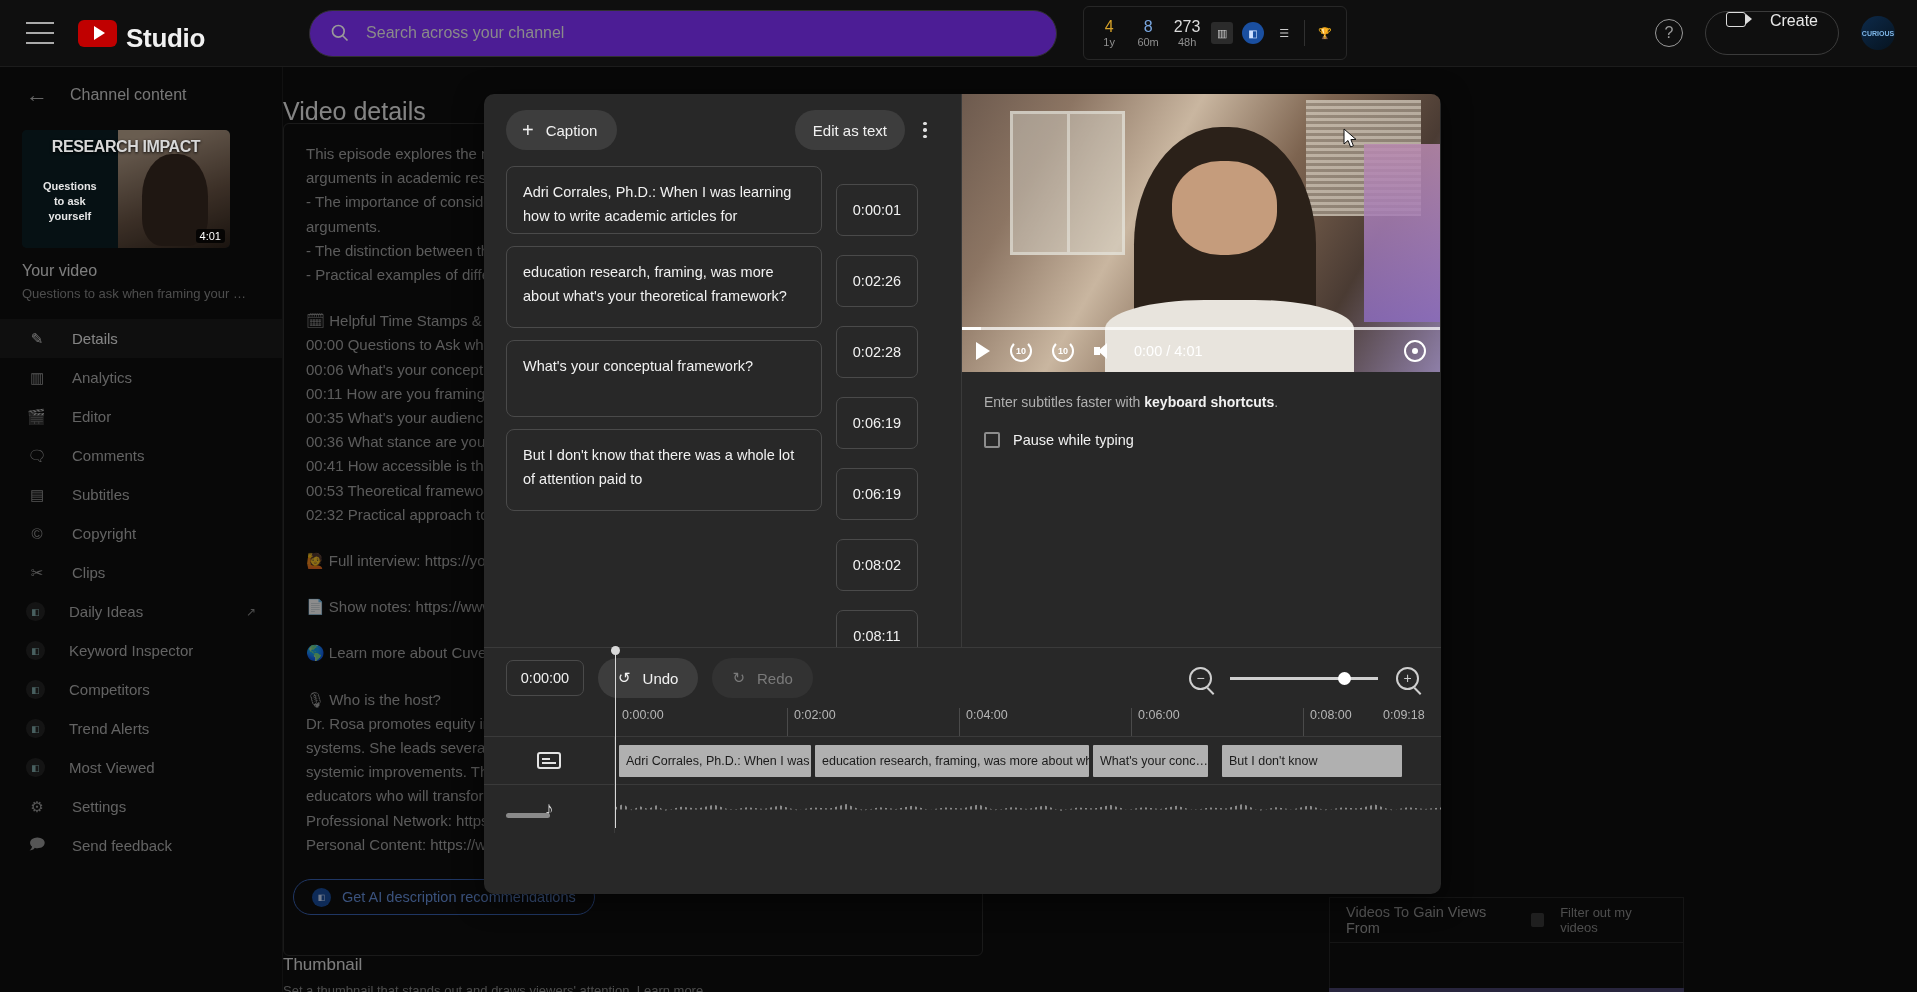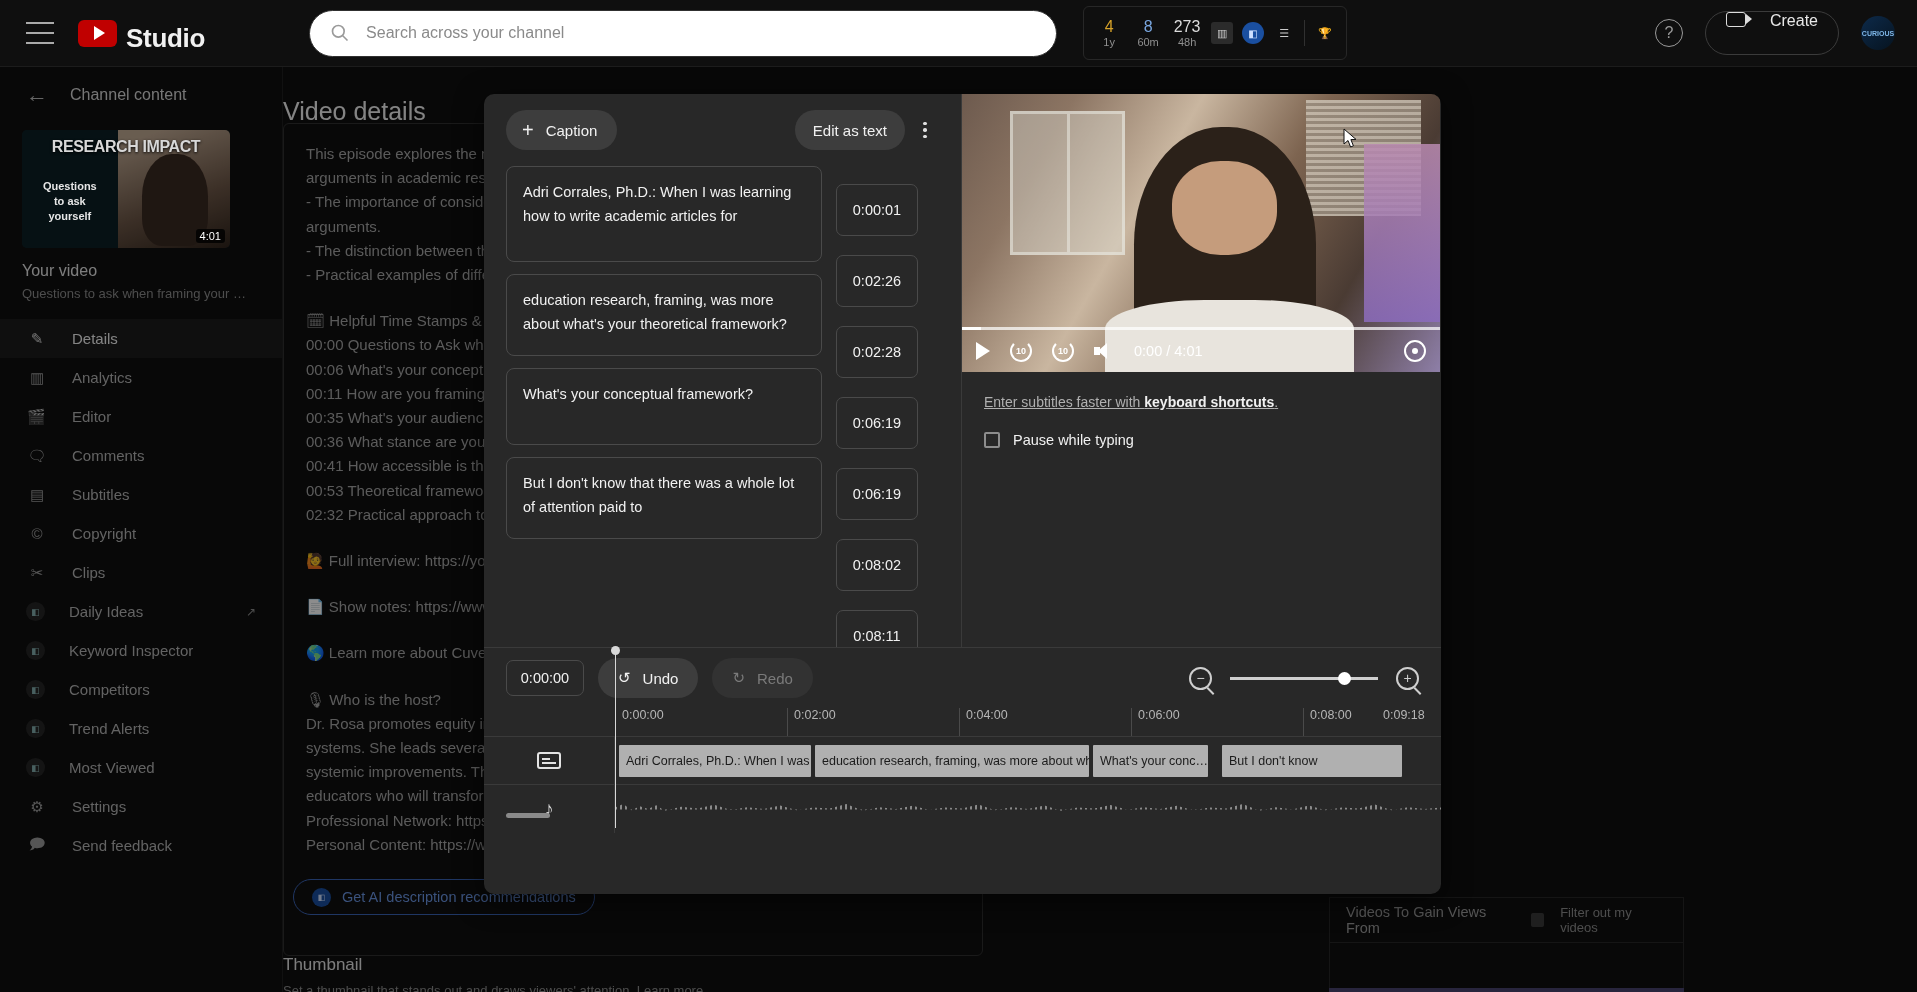--- a/index.html
+++ b/index.html
@@ -18,21 +18,21 @@
     background: #0f0f0f; display: flex; align-items: center;
     border-bottom: 1px solid #1c1c1c;
   }
   .hamburger { width: 28px; height: 22px; margin-left: 26px; display:flex; flex-direction:column; justify-content:space-between; cursor:pointer; }
   .hamburger span { display:block; height:2px; background:#aaa; width:100%; }
   .brand { display:flex; align-items:center; gap:9px; margin-left: 24px; }
   .yt-logo { width: 39px; height: 27px; background:#c00000; border-radius: 6px; display:flex; align-items:center; justify-content:center; }
   .yt-logo div { width:0;height:0;border-left:11px solid #fff;border-top:7px solid transparent;border-bottom:7px solid transparent;margin-left:3px;}
   .brand-text { font-size: 26px; font-weight: 600; letter-spacing:-0.3px;margin-top:10px; }
   .searchbar {
-    margin-left: 104px; width: 748px; height: 47px; background:#ffffff;
+    margin-left: 104px; width: 748px; height: 47px; background:#4c1d95;
     border:1px solid #303030; border-radius: 24px; display:flex; align-items:center; padding: 0 20px; gap: 16px;
   }
   .searchbar .ph { color:#8a8a8a; font-size:16px; }
   .stats-widget {
     margin-left: 26px; height: 54px; border:1px solid #272727; border-radius:6px;
     display:flex; align-items:center; padding: 0 10px; gap: 9px;
   }
   .stat { text-align:center; min-width:30px; }
   .stat .num { font-size: 16px; line-height: 17px; }
   .stat .sub { font-size: 11px; color:#909090; line-height: 14px; }
@@ -126,21 +126,21 @@
   .lp-tools { display:flex;align-items:center;height:72px;padding:0 22px;gap:0; }
   .cap-btn { display:flex;align-items:center;gap:12px;height:40px;padding:0 20px 0 16px;border-radius:20px;background:#3d3d3d;font-size:15px;cursor:pointer;}
   .plus { font-size:20px;font-weight:300;line-height:1; }
   .edit-text-btn { margin-left:auto; height:40px;padding:0 18px;border-radius:20px;background:#3d3d3d;display:flex;align-items:center;font-size:15px;cursor:pointer;}
   .kebab { width:28px;display:flex;flex-direction:column;align-items:center;gap:3px;margin-left:6px;cursor:pointer;}
   .kebab b { width:3.5px;height:3.5px;border-radius:50%;background:#e0e0e0;display:block; }
 
   .cap-list { height:481px; overflow:hidden; padding:0 22px; display:flex; gap:14px; position:relative; }
   .cap-col { width:316px; }
   .cap-box { border:1px solid #4a4a4a; border-radius:8px; padding:13px 16px; margin-bottom:12px; color:#f1f1f1; font-size:14.5px; line-height:24px; }
-  .cap-box.h1 { height:96px; }
+  .cap-box.h1 { height:68px; }
   .cap-box.h2 { height:82px; }
   .cap-box.h3 { height:77px; }
   .cap-box.h4 { height:82px; }
   .time-col { width:82px; padding-top:0; }
   .time-box { border:1px solid #4a4a4a; border-radius:7px; height:52px; display:flex; align-items:center; justify-content:center; font-size:14.5px; color:#f1f1f1; margin-bottom:19px; }
   .time-box.m1 { margin-top:18px; }
 
   .right-pane { flex:1; position:relative; }
   .video { width:478px; height:278px; position:relative; overflow:hidden; background:#1a1412; }
   .v-bg { position:absolute; inset:0; background:linear-gradient(120deg,#6d5a4e 0%,#8c7563 18%,#c9b6a0 38%,#7d6450 58%,#4a3b33 78%,#8e7fa8 100%); }
@@ -155,21 +155,21 @@
   .v-progress i { position:absolute;left:0;top:0;height:3px;width:4%;background:rgba(255,255,255,.95); }
   .v-ctrls { position:absolute;left:0;right:0;bottom:0;height:42px;display:flex;align-items:center;gap:20px;padding:0 14px;color:#fff;}
   .play-tri { width:0;height:0;border-left:14px solid #fff;border-top:9px solid transparent;border-bottom:9px solid transparent;cursor:pointer;}
   .r10 { width:22px;height:22px;border:2px solid #fff;border-radius:50%;border-top-color:transparent;display:flex;align-items:center;justify-content:center;font-size:9px;font-weight:bold;cursor:pointer;}
   .spk { width:20px;height:18px;position:relative;cursor:pointer;}
   .spk:before{content:"";position:absolute;left:0;top:5px;width:6px;height:8px;background:#fff;}
   .spk:after{content:"";position:absolute;left:4px;top:1px;border-top:8px solid transparent;border-bottom:8px solid transparent;border-right:9px solid #fff;}
   .v-time { font-size:14.5px; }
   .gear { margin-left:auto;width:22px;height:22px;border:2px solid #fff;border-radius:50%;position:relative;cursor:pointer;}
   .gear:after{content:"";position:absolute;left:6px;top:6px;width:6px;height:6px;border-radius:50%;background:#fff;}
-  .rp-hint { padding:22px 22px 0 22px; font-size:14px; color:#b0b0b0;text-decoration:underline; }
+  .rp-hint { padding:22px 22px 0 22px; font-size:14px; color:#b0b0b0; }
   .rp-hint b { color:#f1f1f1; font-weight:600; }
   .rp-check { display:flex; align-items:center; gap:13px; padding:22px 22px 0 22px; }
   .ck { width:16px;height:16px;border:2px solid #8d8d8d;border-radius:2px; cursor:pointer;}
   .rp-ck-label { font-size:14.5px;color:#f1f1f1; }
 
   .m-footer { height:181px; border-top:1px solid #3a3a3a; position:relative; }
   .tl-tools { display:flex; align-items:center; height:60px; padding:0 22px; gap:14px; }
   .tl-time { height:36px;min-width:78px;border:1px solid #4a4a4a;border-radius:7px;display:flex;align-items:center;justify-content:center;font-size:14.5px; }
   .tl-btn { height:40px;padding:0 20px;border-radius:20px;background:#3d3d3d;display:flex;align-items:center;gap:12px;font-size:15px;cursor:pointer; }
   .tl-btn.disabled { background:#323232;color:#7a7a7a; }

